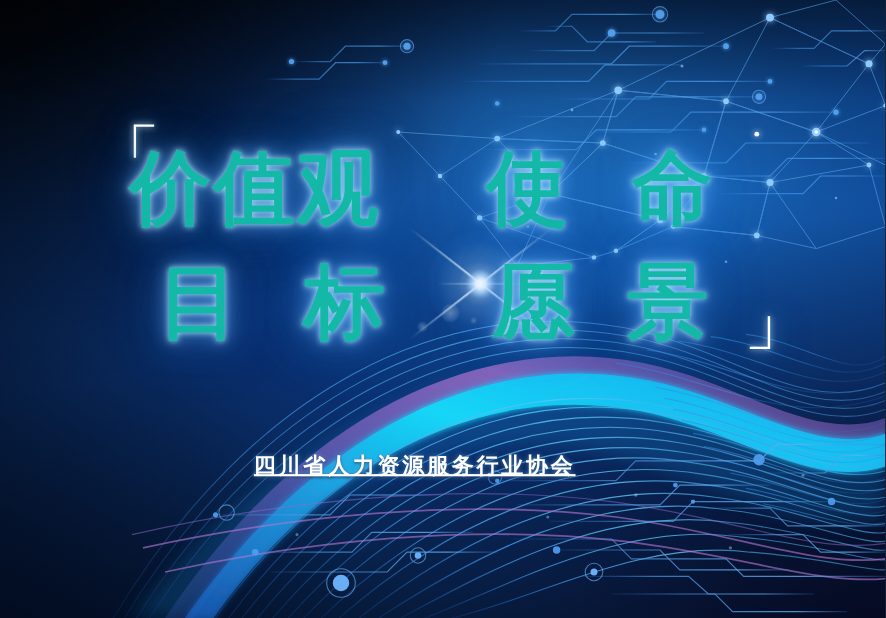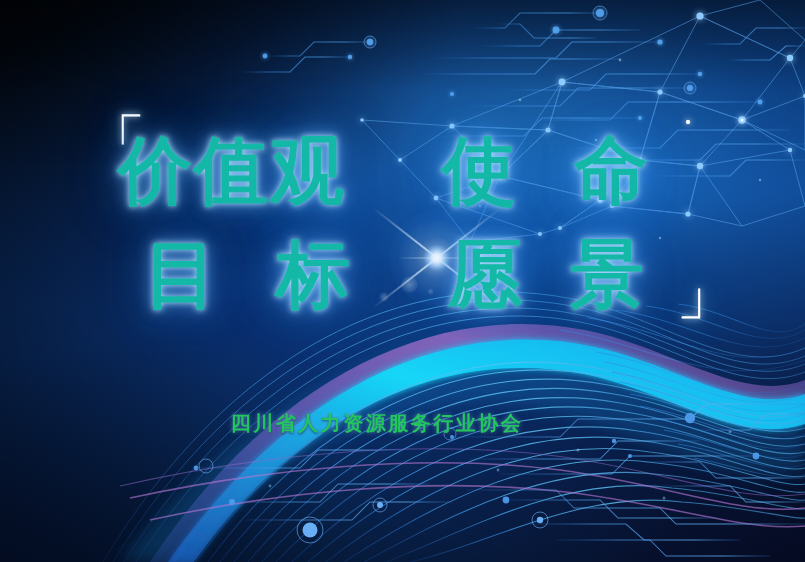--- a/index.html
+++ b/index.html
@@ -65,23 +65,24 @@
       0 0 16px rgba(110,190,255,.8),
       0 0 32px rgba(55,145,250,.55);
   }
   #bracket-open{left:86px;top:112px;font-size:60px;line-height:1;}
   #bracket-close{left:676px;top:262px;font-size:60px;line-height:1;}
 
   
   #subtitle{
     position:absolute;left:0;top:410px;width:754px;
     text-align:center;
-    color:#22c55e;
+    color:#ffffff;
     font-size:20px;font-weight:700;letter-spacing:2.5px;
     text-shadow:0 0 5px rgba(120,190,255,.65), 0 1px 3px rgba(0,20,60,.9);
+    text-decoration:underline;
   }
 
   
   #flare{position:absolute;left:437px;top:258px;width:0;height:0;}
   #flare .core{
     position:absolute;left:-13px;top:-13px;width:26px;height:26px;border-radius:50%;
     background:radial-gradient(circle, #ffffff 0%, #f2f9ff 22%, rgba(190,225,255,.75) 42%, rgba(120,185,255,.25) 66%, rgba(60,140,240,0) 100%);
     filter:blur(1px);
   }
   #flare .halo{

